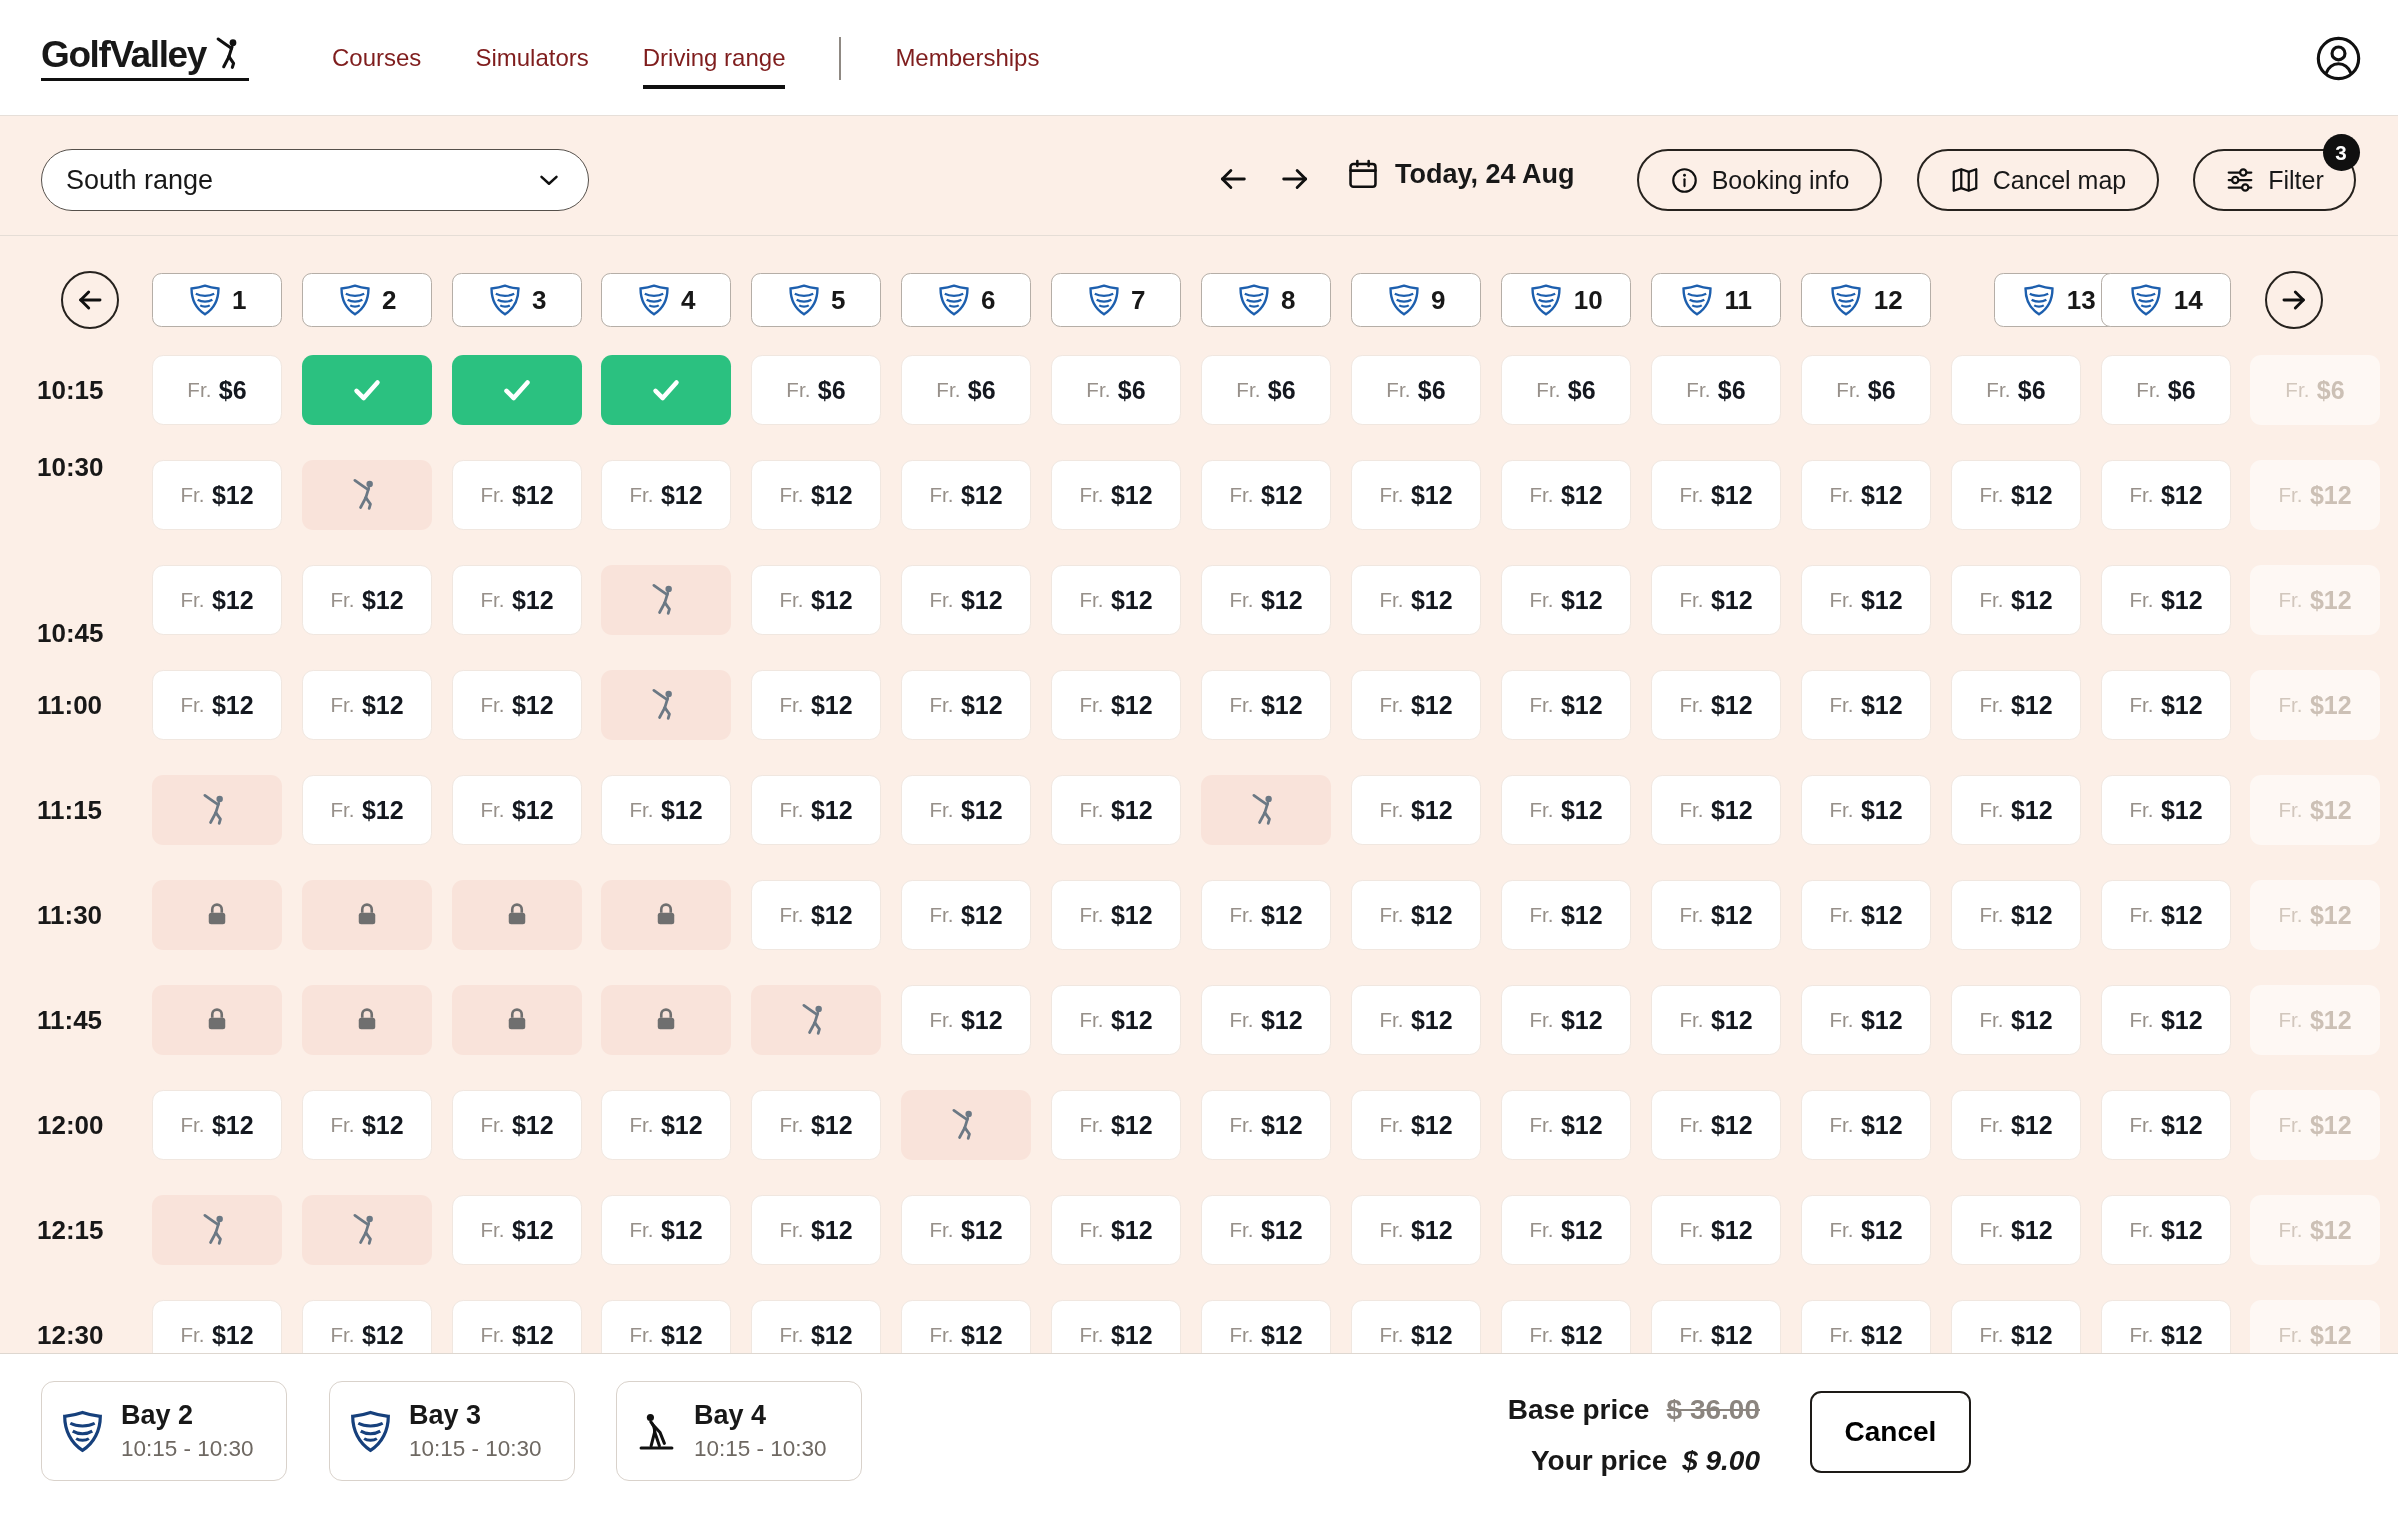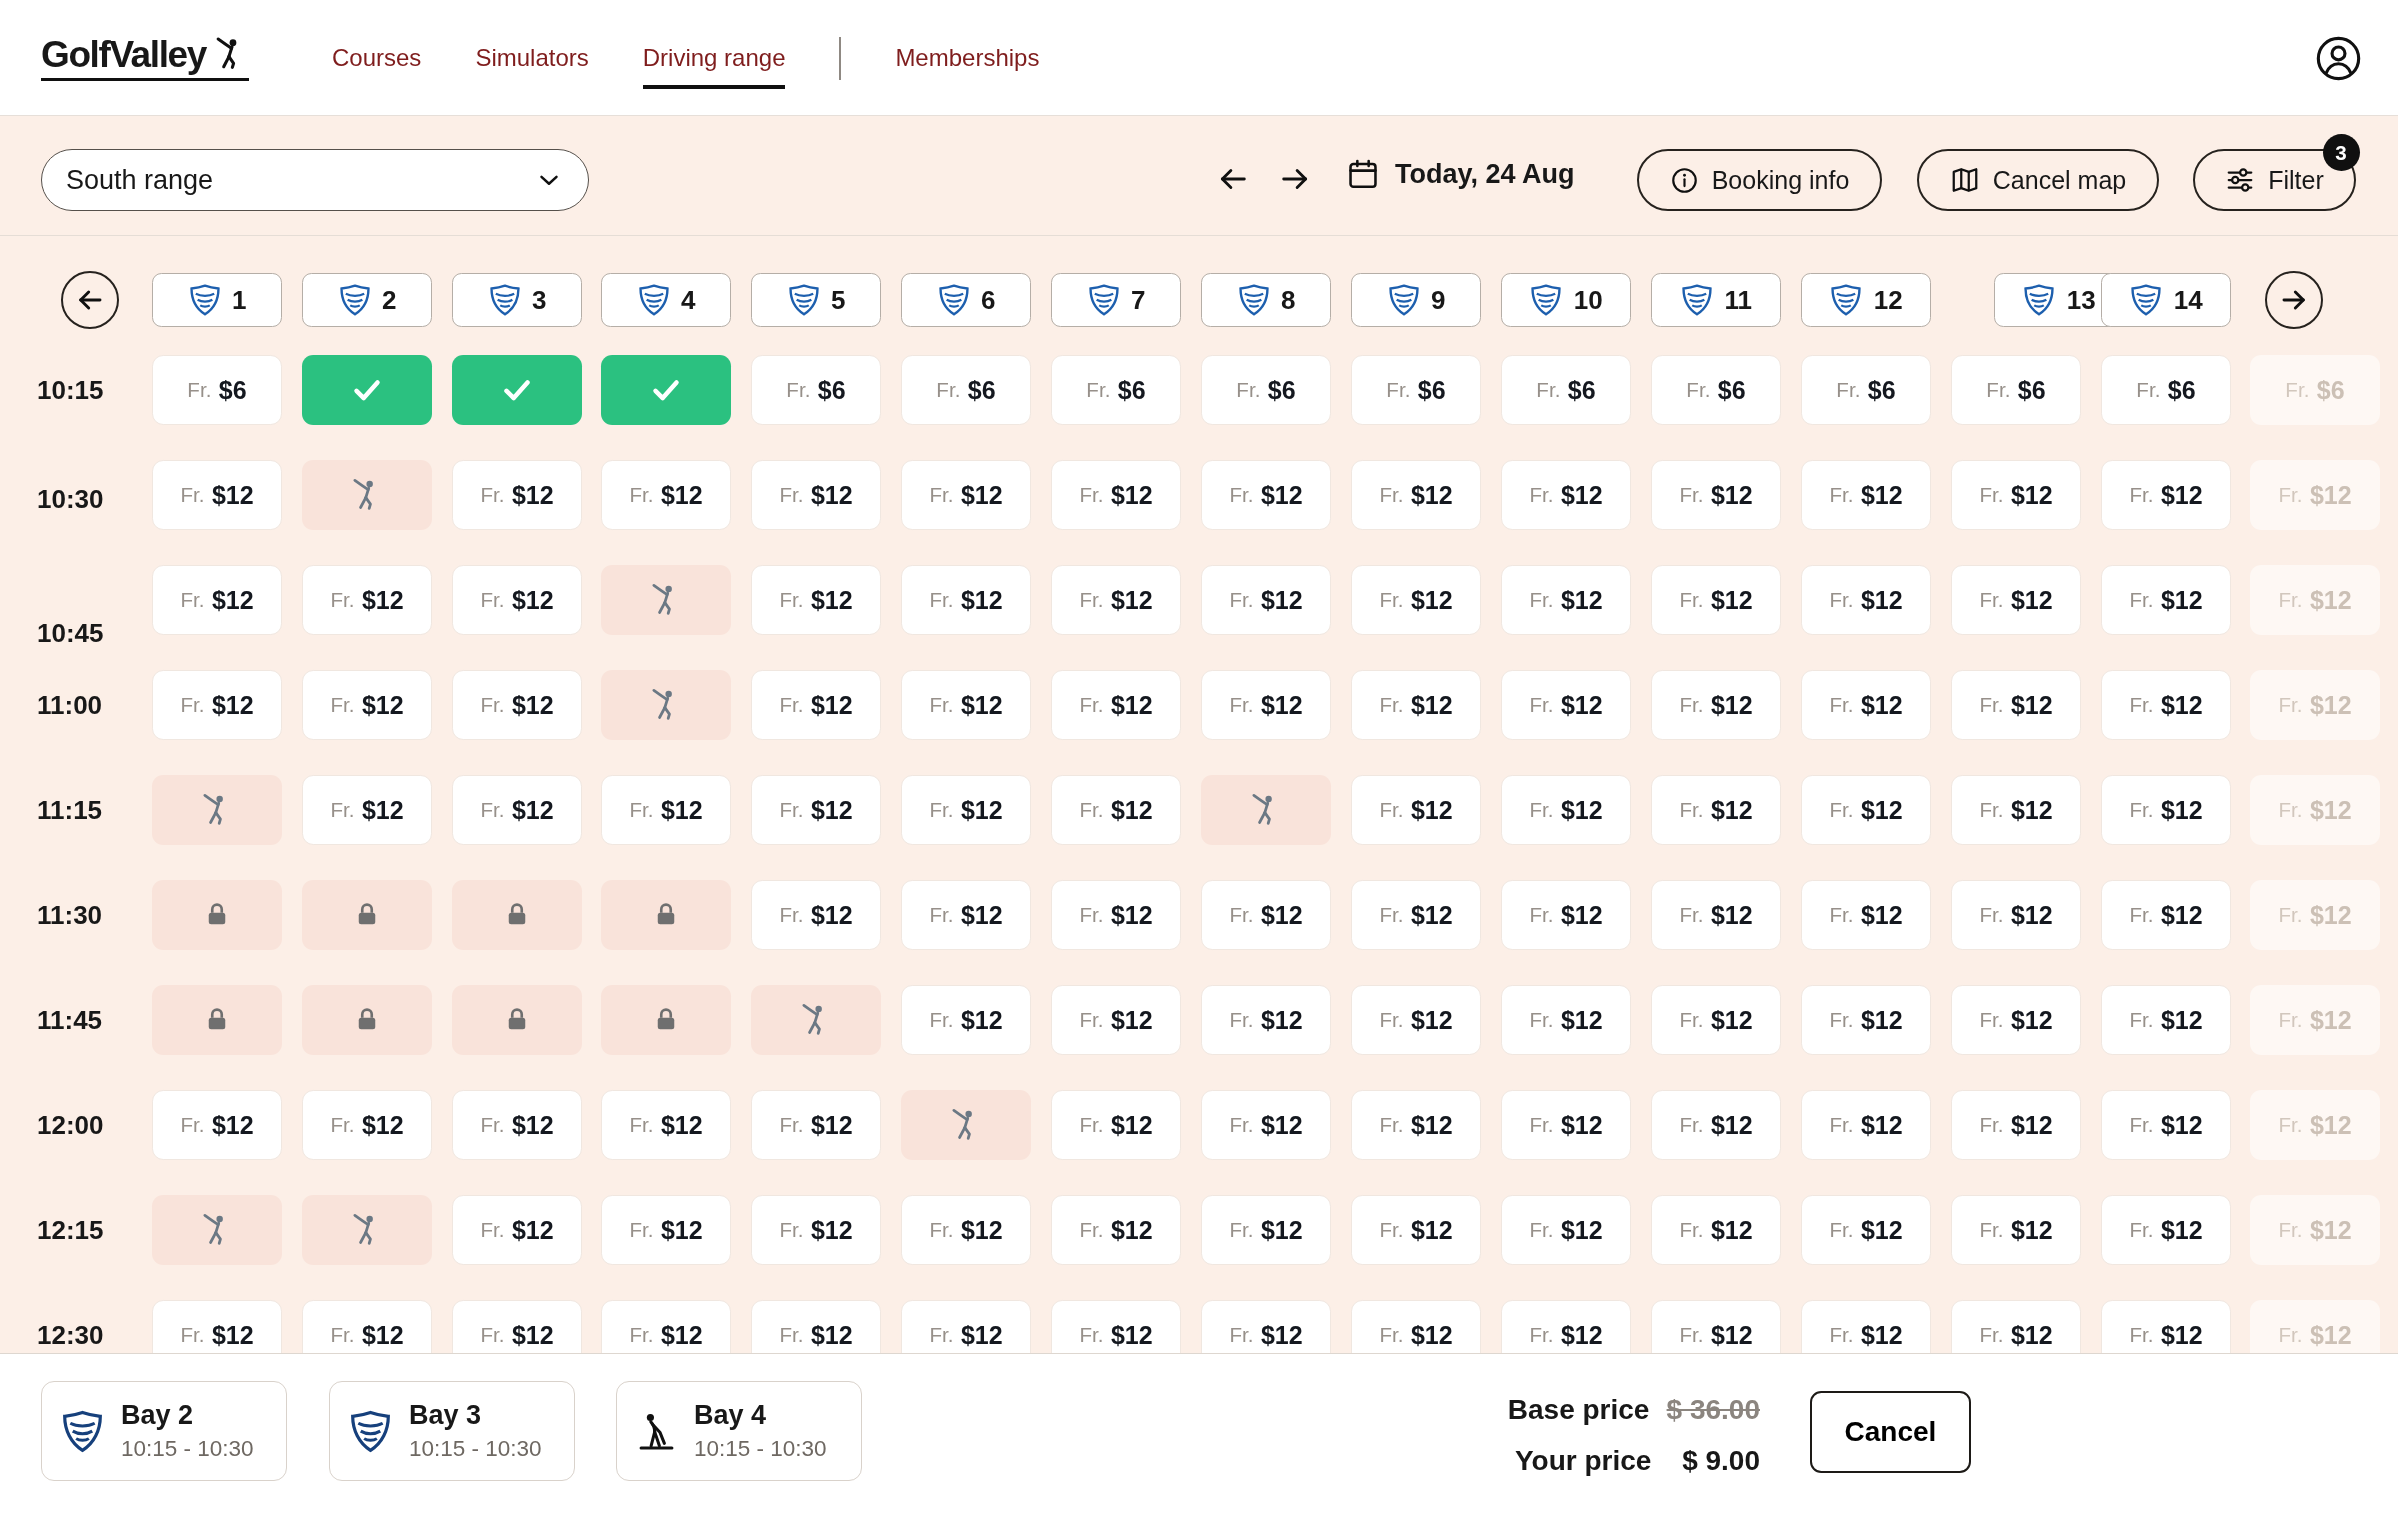--- a/index.html
+++ b/index.html
@@ -60,21 +60,21 @@
     background:#fff; border-top:0.9px solid #ded7d0; z-index:30; }
   .sel-card { position:absolute; top:27px; width:246px; height:100px; background:#fff;
     border:1.9px solid #d9d2cb; border-radius:13px; display:flex; align-items:center; gap:16px;
     padding:0 18px; cursor:pointer; }
   .sel-info { display:flex; flex-direction:column; gap:4.7px; }
   .sel-bay { font-size:27px; font-weight:700; }
   .sel-time { font-size:22.5px; color:#6e6862; }
   .price-block { position:absolute; right:639px; top:30px; text-align:right; font-size:28px; line-height:51px; }
   .price-label { font-weight:700; }
   .strike { color:#8b857f; font-weight:700; text-decoration:line-through; margin-left:9.4px; }
-  .your-val { font-weight:700; margin-left:23px; }
+  .your-val { font-weight:700; margin-left:7px;font-style:italic; }
   .btn-cancel { position:absolute; left:1810px; top:37px; width:161px; height:82px; background:#fff;
     border:2.8px solid #1d1a17; border-radius:11.2px; font-size:28px; font-weight:700; font-family:inherit; cursor:pointer; }
   .btn-proceed { position:absolute; left:2004px; top:37px; width:360px; height:82px; background:#16130f;
     color:#fff; border:none; border-radius:11.2px; font-size:28px; font-weight:700; font-family:inherit; cursor:pointer; }
 </style>
 </head>
 <body>
 
 <header class="header">
   <div class="logo">
@@ -369,21 +369,21 @@
       <span class="amt">$6</span>
     </div>
     <div class="cell avail" style="left: 2101px; top: 355px;">
       <span class="fr">Fr.</span>
       <span class="amt">$6</span>
     </div>
     <div class="cell avail faded" style="left: 2250px; top: 355px;">
       <span class="fr">Fr.</span>
       <span class="amt">$6</span>
     </div>
-    <div class="time" style="top: 464px;">10:30</div>
+    <div class="time" style="top: 432px;">10:30</div>
     <div class="cell avail" style="left: 152px; top: 460px;">
       <span class="fr">Fr.</span>
       <span class="amt">$12</span>
     </div>
     <div class="cell busy" style="left: 302px; top: 460px;">
       <svg width="37" height="37" viewBox="0 0 24 24" fill="none" stroke="#6b7884" stroke-width="1.8" stroke-linecap="round" stroke-linejoin="round">
     <circle cx="13.4" cy="4.6" r="2.1" fill="#6b7884" stroke="none"></circle>
     <path d="M12.8 7.2 L10.9 13.4"></path>
         <path d="M12.4 8.2 L8.6 5.6 L3.8 2.2"></path>
     <path d="M10.9 13.4 L7.5 19.8"></path>

